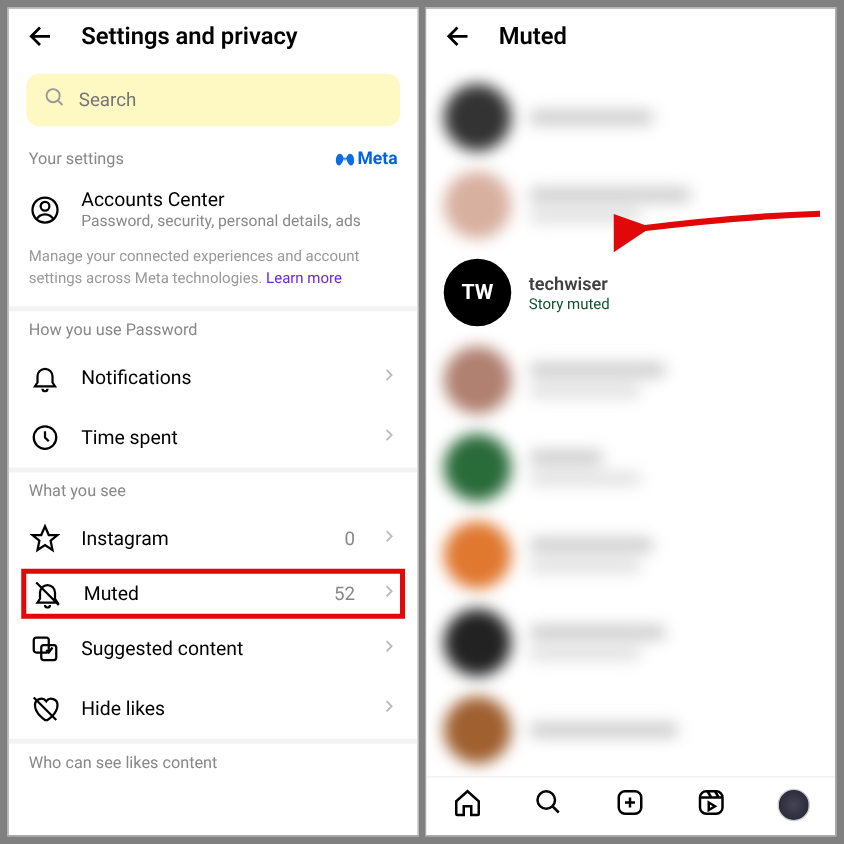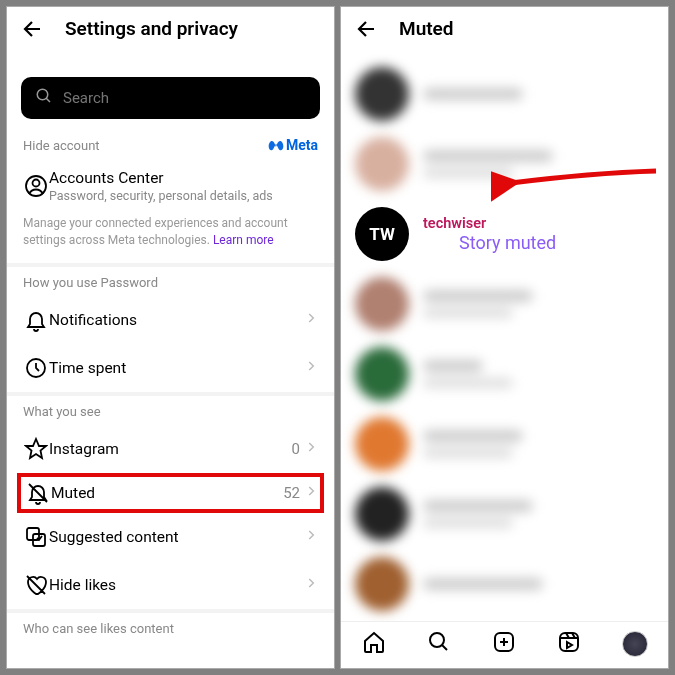--- a/index.html
+++ b/index.html
@@ -6,31 +6,31 @@
   body { width: 675px; height: 675px; background: #808080; padding: 6px; }
   .container { display: flex; gap: 5px; width: 100%; height: 100%; }
   .screen { background: #fff; border: 1px solid #aaa; flex: 1; position: relative; overflow: hidden; display: flex; flex-direction: column; }
   
   
   .header { display: flex; align-items: flex-start; padding: 10px 14px 8px; gap: 20px; }
   .header .title { font-size: 19px; font-weight: 600; color: #000; }
   .back-arrow svg { width: 24px; height: 24px; }
   
   
-  .search-bar { margin: 24px 14px 10px; background: #000000; border-radius: 10px; display: flex; align-items: center; padding: 10px 14px; gap: 10px; }
+  .search-bar { margin: 6px 14px 10px; background: #fef9c3; border-radius: 10px; display: flex; align-items: center; padding: 10px 14px; gap: 10px; }
   .search-bar input { border: none; background: transparent; font-size: 15px; color: #888; outline: none; flex: 1; }
   .search-bar svg { width: 18px; height: 18px; color: #888; }
   
   
   .section-label { padding: 8px 16px 6px; font-size: 13px; color: #888; display: flex; justify-content: space-between; align-items: center; }
   .meta-logo { color: #0064e0; font-weight: 700; font-size: 14px; display: flex; align-items: center; gap: 2px; }
   .meta-logo svg { width: 16px; height: 16px; }
   
   
-  .row { display: flex; align-items: center; padding: 12px 16px; cursor: pointer; }
+  .row { display: flex; align-items: center; padding: 12px 16px; gap: 16px; cursor: pointer; }
   .row .icon-slot { width: 26px; display: flex; align-items: center; justify-content: center; }
   .row .icon-slot svg { width: 24px; height: 24px; }
   .row .text-stack { flex: 1; }
   .row .row-title { font-size: 15.5px; color: #000; }
   .row .row-sub { font-size: 12.5px; color: #888; margin-top: 1px; }
   .row .value { font-size: 15px; color: #888; margin-right: 4px; }
   .row .chev { color: #bbb; }
   .row .chev svg { width: 14px; height: 14px; }
   
   .info-text { padding: 2px 16px 14px; font-size: 12px; color: #999; line-height: 1.4; }
@@ -43,22 +43,22 @@
   .account-row { padding: 10px 16px 10px; }
   
   
   .highlight-muted { border: 4px solid #e00808; padding: 4px 2px 4px 4px !important; }
   
   
   .muted-list { flex: 1; padding: 6px 0 0 0; overflow: hidden; }
   .user-row { display: flex; align-items: center; padding: 8px 14px; gap: 14px; }
   .avatar { width: 54px; height: 54px; border-radius: 50%; flex-shrink: 0; }
   .user-text { flex: 1; }
-  .user-name { font-size: 14.5px; font-weight: 600; color: #be185d; }
-  .user-sub  { font-size: 18px; color: #8b5cf6; margin-left: 36px; }
+  .user-name { font-size: 14.5px; font-weight: 600; color: #404040; }
+  .user-sub  { font-size: 12px; color: #14532d; }
   
   
   .bottom-nav { border-top: 1px solid #eee; display: flex; justify-content: space-around; align-items: center; padding: 8px 0 10px; }
   .bottom-nav .nav-item svg { width: 24px; height: 24px; }
   .nav-avatar { width: 26px; height: 26px; border-radius: 50%; background: radial-gradient(circle,#445,#223); border:1px solid #ccc;}
   
   
   .arrow-annot { position: absolute; top: 156px; left: 150px; pointer-events: none; }
   .arrow-annot svg { width: 170px; height: 40px; }
   
@@ -84,21 +84,21 @@
       <span>
         <svg viewBox="0 0 24 24" fill="none" stroke="#999" stroke-width="2">
             <circle cx="10" cy="10" r="7"></circle>
             <path d="M20 20l-5-5"></path>
           </svg>
       </span>
       <input type="text" placeholder="Search" style="">
     </div>
 
     <div class="section-label">
-      <span>Hide account</span>
+      <span>Your settings</span>
       <span class="meta-logo">
         <svg viewBox="0 0 24 24" fill="#0064e0">
             <path d="M6 6c3 0 5 6 6 9 1-3 3-9 6-9 3 0 5 4 5 8s-2 6-4 6c-3 0-4-5-7-10-3 5-4 10-7 10-2 0-4-2-4-6s2-8 5-8z" opacity="0.95"></path>
           </svg>
         <span>Meta</span>
       </span>
     </div>
 
     <div class="row account-row">
       <span class="icon-slot">

